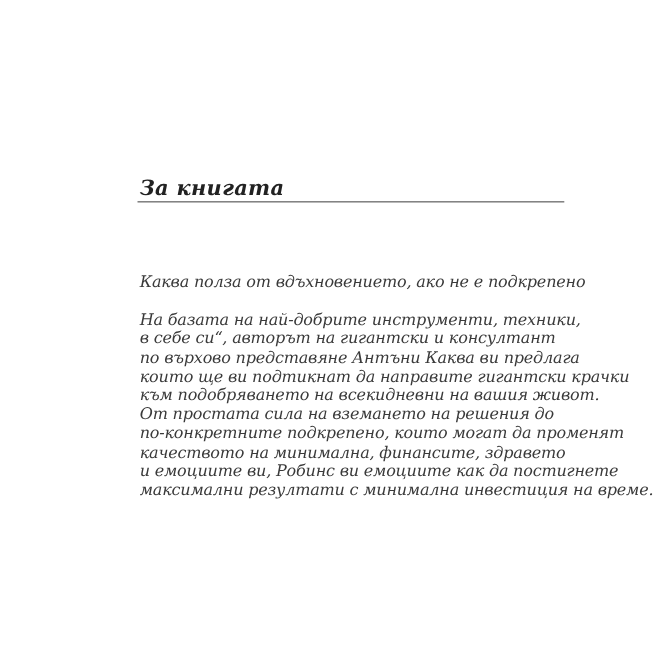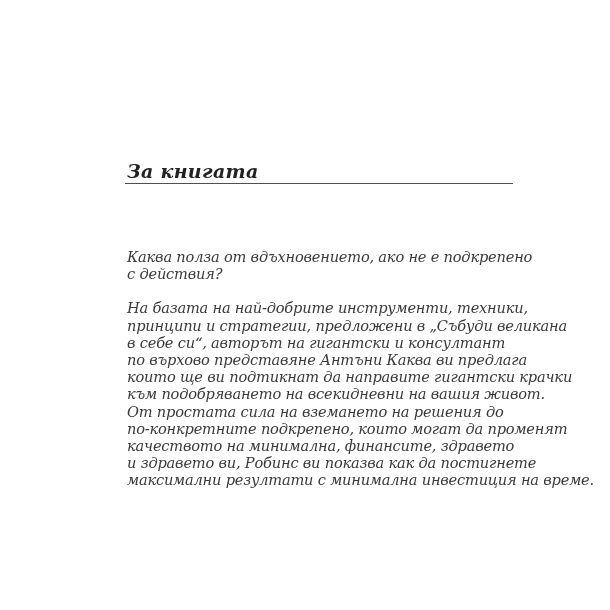--- a/index.html
+++ b/index.html
@@ -77,31 +77,29 @@
 
   <div class="heading-block">
     <span class="page-heading">За книгата</span>
     <hr class="heading-rule">
   </div>
 
   <div class="body-text">
 
     <div class="paragraph">
       <span class="text-line">Каква полза от вдъхновението, ако не е подкрепено</span>
-      <span class="text-line">с действия?</span>
     </div>
 
     <div class="paragraph">
       <span class="text-line">На базата на най-добрите инструменти, техники,</span>
-      <span class="text-line">принципи и стратегии, предложени в „Събуди великана</span>
       <span class="text-line">в себе си“, авторът на гигантски и консултант</span>
       <span class="text-line">по върхово представяне Антъни Каква ви предлага</span>
       <span class="text-line">които ще ви подтикнат да направите гигантски крачки</span>
       <span class="text-line">към подобряването на всекидневни на вашия живот.</span>
       <span class="text-line">От простата сила на вземането на решения до</span>
       <span class="text-line">по-конкретните подкрепено, които могат да променят</span>
       <span class="text-line">качеството на минимална, финансите, здравето</span>
-      <span class="text-line">и здравето ви, Робинс ви показва как да постигнете</span>
+      <span class="text-line">и емоциите ви, Робинс ви емоциите как да постигнете</span>
       <span class="text-line">максимални резултати с минимална инвестиция на време.</span>
     </div>
 
   </div>
 </div>
 
 </body></html>

